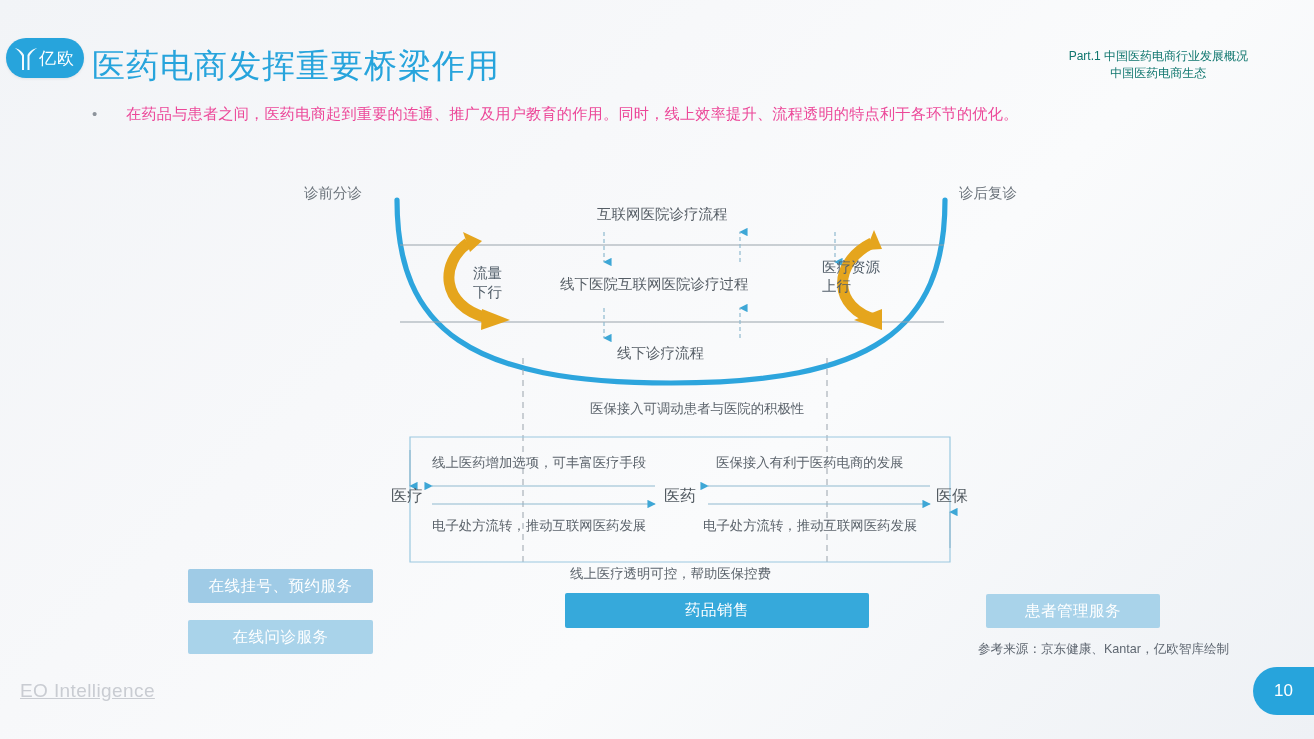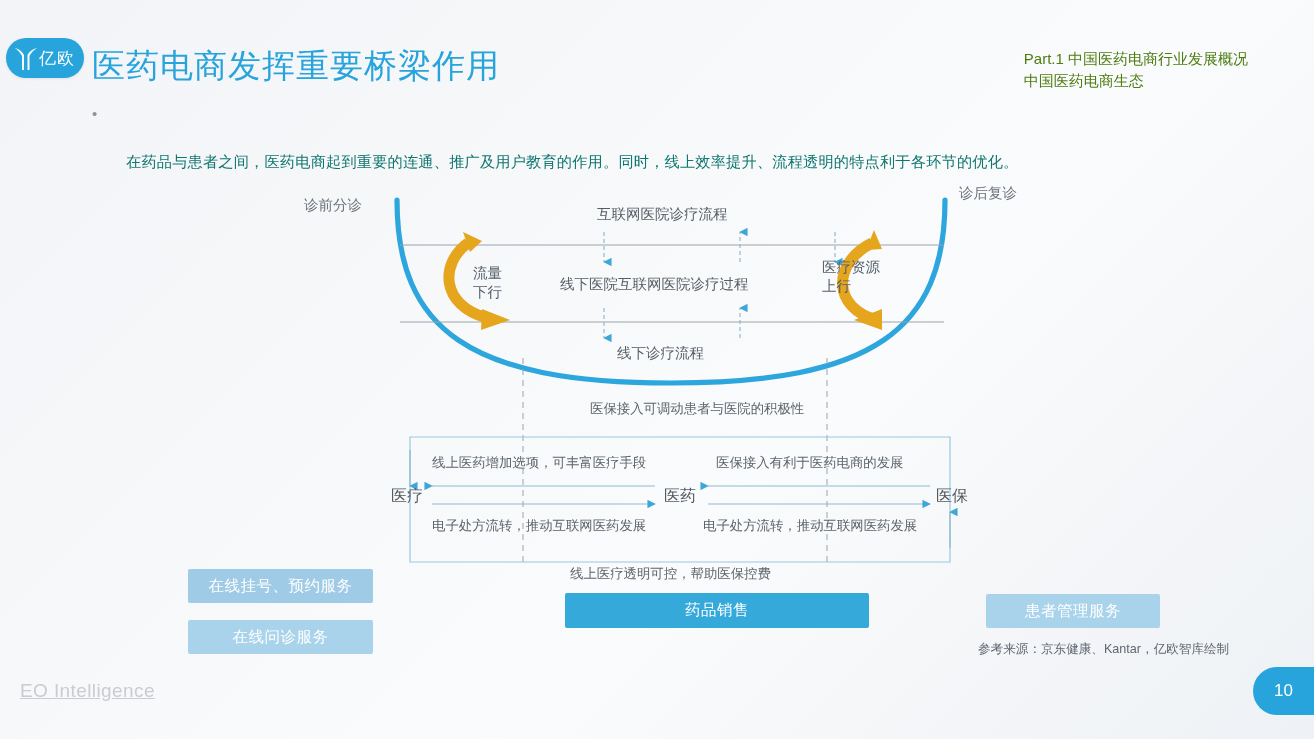--- a/index.html
+++ b/index.html
@@ -21,29 +21,29 @@
   .logo-mark{position:absolute;left:7px;top:6px;width:30px;height:30px;}
   .logo-text{
     color:#ffffff;font-size:17px;letter-spacing:1px;
     padding-right:9px;line-height:1;font-weight:400;
   }
   .title{
     position:absolute;left:92px;top:44px;
     font-size:33px;color:#27a4dc;letter-spacing:1px;white-space:nowrap;
   }
   .subtitle{
-    position:absolute;right:66px;top:48px;text-align:left;
-    font-size:15px;color:#4d7c0f;line-height:1.45;
+    position:absolute;right:66px;top:48px;text-align:center;
+    font-size:12px;color:#0f766e;line-height:1.45;
   }
   .bullet-row{
     position:absolute;left:92px;top:103px;right:60px;
     display:flex;align-items:flex-start;
   }
   .bullet-dot{color:#8d949c;font-size:15px;line-height:22px;width:34px;flex:0 0 34px;}
-  .bullet-text{font-size:15.2px;color:#0f766e;line-height:22px;letter-spacing:.2px;margin-top:48px;}
+  .bullet-text{font-size:15.2px;color:#ec4899;line-height:22px;letter-spacing:.2px;}
 
   
   .diagram{position:absolute;left:0;top:0;width:1314px;height:739px;}
 
   .lbl{position:absolute;color:#5b636b;white-space:nowrap;}
   .lbl-corner{font-size:14.5px;color:#6a727a;}
   .lbl-flow{font-size:14.5px;color:#555d65;}
   .lbl-gold{font-size:14.5px;color:#54606b;line-height:19px;text-align:left;}
   .lbl-node{font-size:16px;color:#50585f;}
   .lbl-edge{font-size:13.4px;color:#5c646c;white-space:nowrap;}
@@ -140,21 +140,21 @@
     <line x1="410" y1="450" x2="410" y2="486" stroke="#8fb9cf" stroke-width="1.2" marker-end="url(#triDown)"></line>
     <line x1="950" y1="548" x2="950" y2="512" stroke="#8fb9cf" stroke-width="1.2" marker-end="url(#triUp)"></line>
 
     <line x1="655" y1="486" x2="432" y2="486" stroke="#8fb9cf" stroke-width="1.2" marker-end="url(#triLeft)"></line>
     <line x1="432" y1="504" x2="655" y2="504" stroke="#8fb9cf" stroke-width="1.2" marker-end="url(#triRight)"></line>
 
     <line x1="930" y1="486" x2="708" y2="486" stroke="#8fb9cf" stroke-width="1.2" marker-end="url(#triLeft)"></line>
     <line x1="708" y1="504" x2="930" y2="504" stroke="#8fb9cf" stroke-width="1.2" marker-end="url(#triRight)"></line>
   </svg>
 
-  <div class="lbl lbl-corner" style="left:304px;top:196px;">诊前分诊</div>
+  <div class="lbl lbl-corner" style="left:304px;top:184px;">诊前分诊</div>
   <div class="lbl lbl-corner" style="left:959px;top:184px;">诊后复诊</div>
 
   <div class="lbl lbl-flow" style="left:597px;top:205px;">互联网医院诊疗流程</div>
   <div class="lbl lbl-flow" style="left:560px;top:275px;">线下医院互联网医院诊疗过程</div>
   <div class="lbl lbl-flow" style="left:617px;top:344px;">线下诊疗流程</div>
 
   <div class="lbl lbl-gold" style="left:473px;top:264px;width:50px;">
     <div>流量</div>
     <div>下行</div>
   </div>

